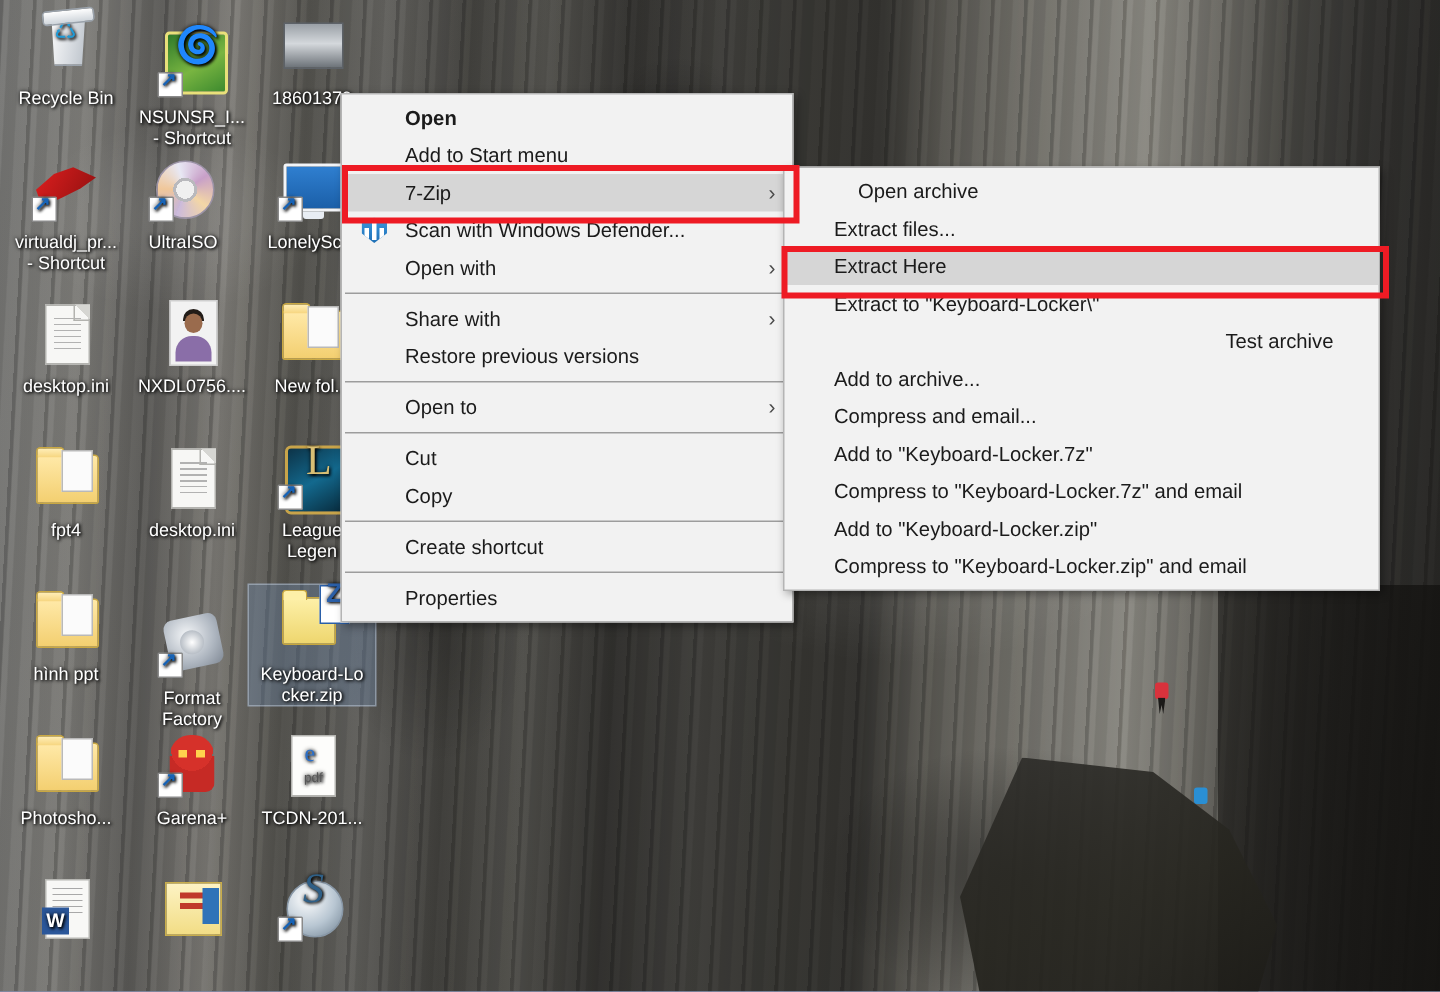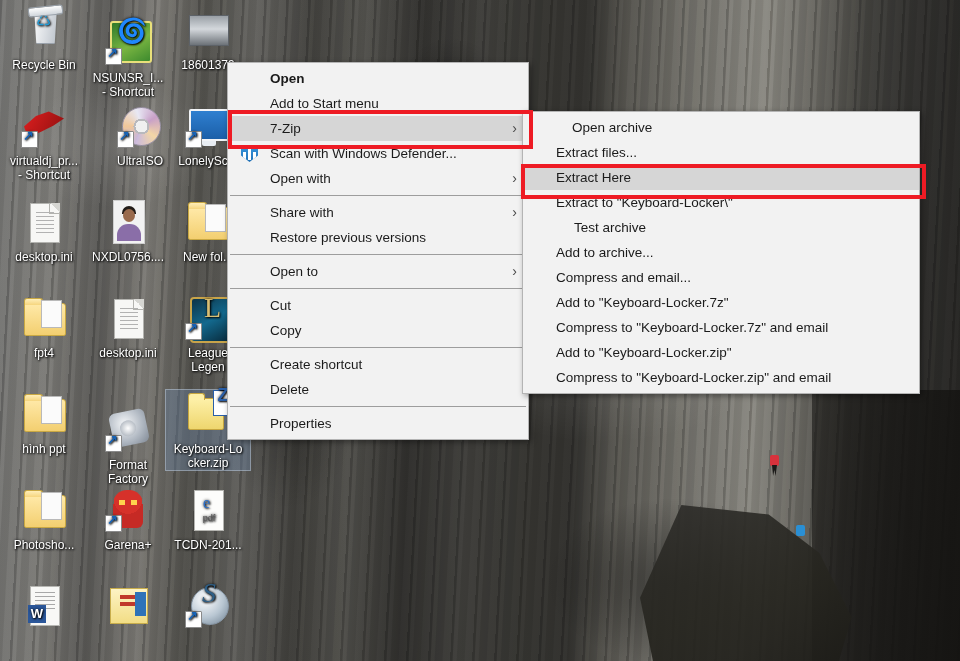--- a/index.html
+++ b/index.html
@@ -449,21 +449,21 @@
         </div>
         <div class="label">18601379</div>
       </div>
       <div class="desk-icon" style="left: 2px; top: 102px;">
         <div class="glyph">
           <div style="position:absolute;left:4px;top:8px;width:40px;height:30px;background:linear-gradient(120deg,#e01f1f,#8b0f0f);clip-path:polygon(0 55%,30% 20%,62% 5%,100% 28%,74% 52%,44% 72%,10% 92%);"></div>
           <span class="badge-shortcut"></span>
         </div>
         <div class="label">virtualdj_pr...<br>- Shortcut</div>
       </div>
-      <div class="desk-icon" style="left: 98px; top: 102px;">
+      <div class="desk-icon" style="left: 80px; top: 102px;">
         <div class="glyph">
           <div class="cd"></div>
           <span class="badge-shortcut"></span>
         </div>
         <div class="label">UltraISO</div>
       </div>
       <div class="desk-icon" style="left: 166px; top: 102px;">
         <div class="glyph">
           <div class="monitor"></div>
           <span class="badge-shortcut"></span>
@@ -608,31 +608,30 @@
       <div class="ctx-sep"></div>
       <div class="ctx-item"><span>Share with</span><span class="ctx-arrow">›</span></div>
       <div class="ctx-item"><span>Restore previous versions</span></div>
       <div class="ctx-sep"></div>
       <div class="ctx-item"><span>Open to</span><span class="ctx-arrow">›</span></div>
       <div class="ctx-sep"></div>
       <div class="ctx-item"><span>Cut</span></div>
       <div class="ctx-item"><span>Copy</span></div>
       <div class="ctx-sep"></div>
       <div class="ctx-item"><span>Create shortcut</span></div>
-      <div class="ctx-item"><span>Delete</span></div>
       <div class="ctx-sep"></div>
       <div class="ctx-item"><span>Properties</span></div>
     </div>
 
   <div class="ctx-menu" id="ctx-sub" style="left:522px; top:111px; width:396px;">
       <div class="ctx-item" style="padding-left: 49px;"><span>Open archive</span></div>
       <div class="ctx-item" style="padding-left: 33px;"><span>Extract files...</span></div>
       <div class="ctx-item hilite" style="padding-left: 33px;"><span>Extract Here</span></div>
       <div class="ctx-item" style="padding-left: 33px;"><span>Extract to "Keyboard-Locker\"</span></div>
-      <div class="ctx-item" style="padding-left: 51px;"><span>Test archive</span></div>
+      <div class="ctx-item" style="padding-left: 37px; text-align: right;"><span>Test archive</span></div>
       <div class="ctx-item" style="padding-left: 33px;"><span>Add to archive...</span></div>
       <div class="ctx-item" style="padding-left: 33px;"><span>Compress and email...</span></div>
       <div class="ctx-item" style="padding-left: 33px;"><span>Add to "Keyboard-Locker.7z"</span></div>
       <div class="ctx-item" style="padding-left: 33px;"><span>Compress to "Keyboard-Locker.7z" and email</span></div>
       <div class="ctx-item" style="padding-left: 33px;"><span>Add to "Keyboard-Locker.zip"</span></div>
       <div class="ctx-item" style="padding-left: 33px;"><span>Compress to "Keyboard-Locker.zip" and email</span></div>
     </div>
 
   <div id="annotation-layer">
       <div class="red-box" style="left: 228px; top: 110px; width: 297px; height: 31px; border-color: rgb(238, 27, 36);"></div>

